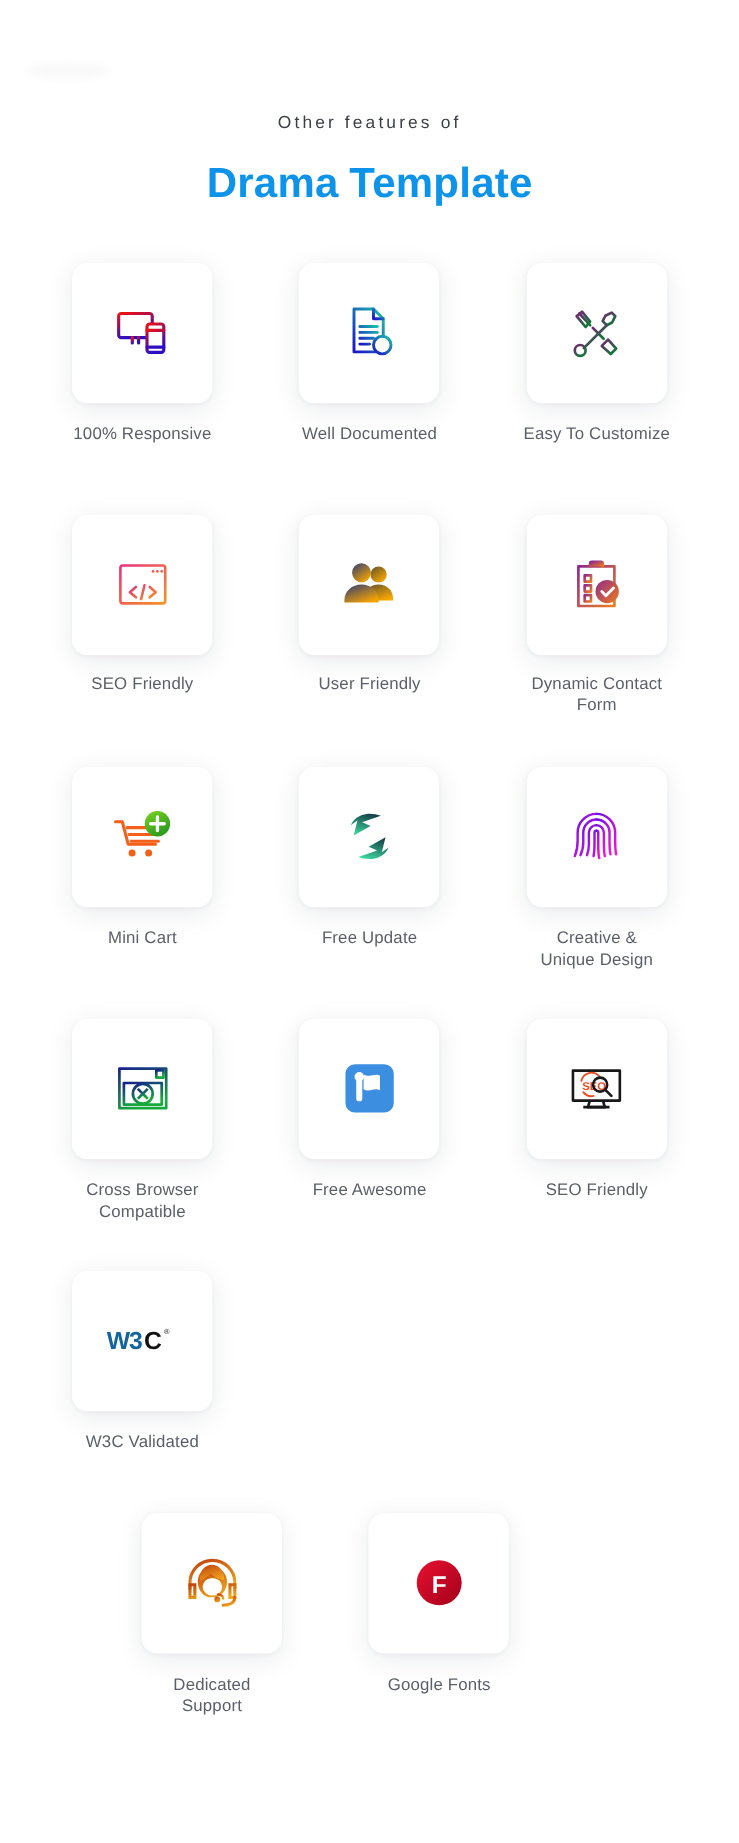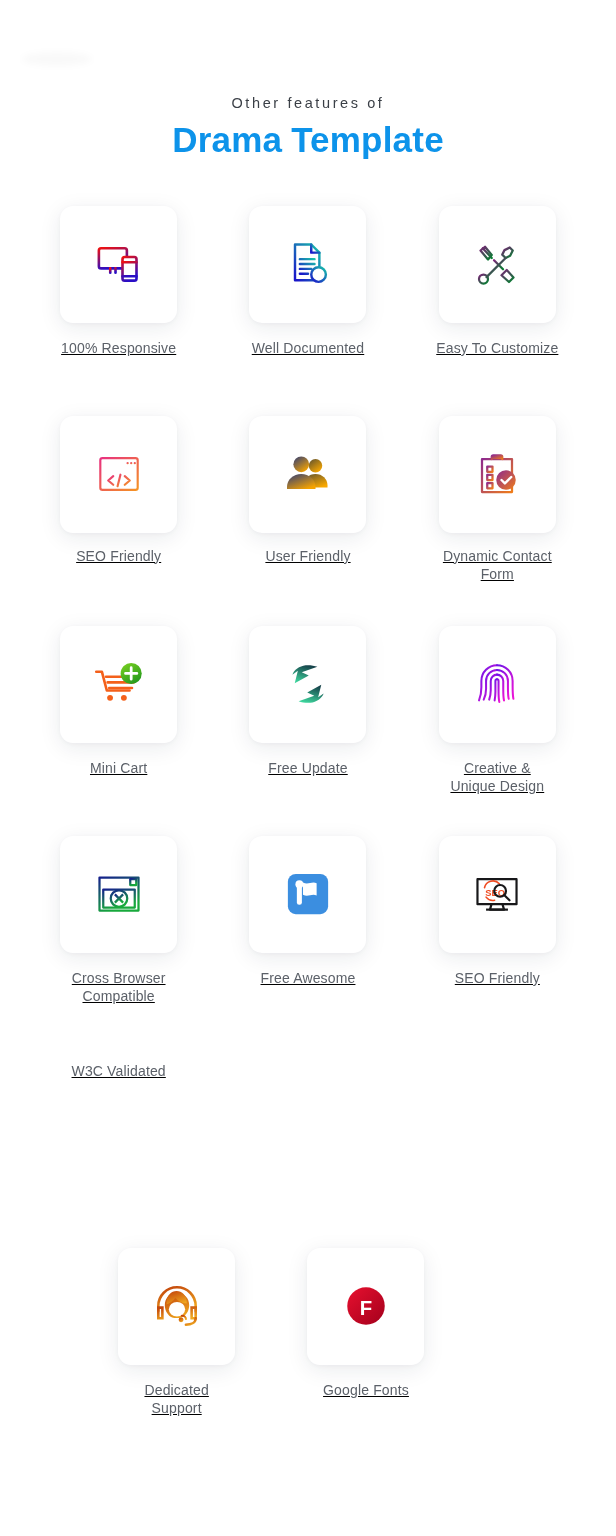--- a/index.html
+++ b/index.html
@@ -27,42 +27,41 @@
   }
   
   .heading { text-align: center; }
   .eyebrow {
     font-size: 14.5px;
     letter-spacing: 2.6px;
     color: #3a3f46;
     font-weight: 400;
   }
   .title {
-    margin-top: 7px;
+    margin-top: 20px;
     font-size: 35px;
     font-weight: 700;
     letter-spacing: 0.2px;
     color: #0d93ea;
     line-height: 1.25;
   }
   .title .word-gap { display: inline-block; width: 9px; }
   
   .grid {
     margin-top: 44px;
     display: grid;
     grid-template-columns: repeat(3, 1fr);
     row-gap: 0px;
     padding: 0 24px;
   }
   .cell {
     display: flex;
     flex-direction: column;
     align-items: center;
     height: 210px;
-    text-decoration: underline;
   }
   .card {
     width: 117px;
     height: 117px;
     background: #ffffff;
     border-radius: 13px;
     box-shadow: 0 5px 22px rgba(20,30,60,0.085), 0 1px 4px rgba(20,30,60,0.04);
     display: flex;
     align-items: center;
     justify-content: center;
@@ -372,20 +371,27 @@
           <g fill="none" stroke="#18181a" stroke-width="2.8" stroke-linecap="round">
             <circle cx="36" cy="28" r="7.5"></circle>
             <path d="M41.5 33.5L48 40"></path>
           </g>
         </svg>
       </div>
       <div class="label">SEO Friendly</div>
     </div>
 
     <div class="cell">
+      <div class="card r5">
+        <svg width="62" height="34" viewBox="0 0 120 56">
+          <text x="2" y="42" font-family="Liberation Sans, sans-serif" font-size="40" font-weight="700" fill="#1464a0" letter-spacing="-2">W3</text>
+          <text x="62" y="42" font-family="Liberation Sans, sans-serif" font-size="40" font-weight="700" fill="#111111">C</text>
+          <text x="94" y="18" font-family="Liberation Sans, sans-serif" font-size="12" fill="#111111">®</text>
+        </svg>
+      </div>
       <div class="label">W3C Validated</div>
     </div>
 
 
 
   </div>
 
   <div class="lastrow">
     <div class="cell" style="transform: translateX(58px);">
       <div class="card small">

